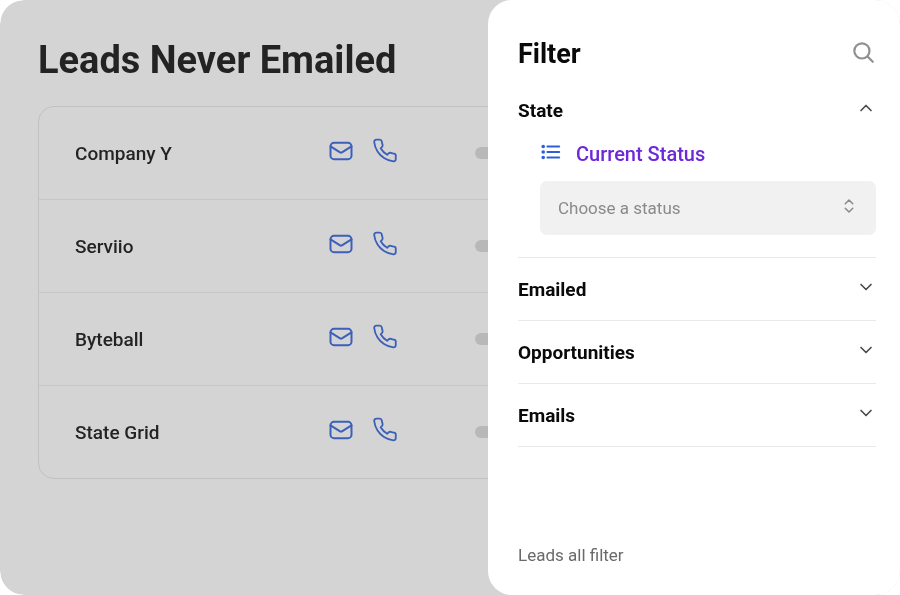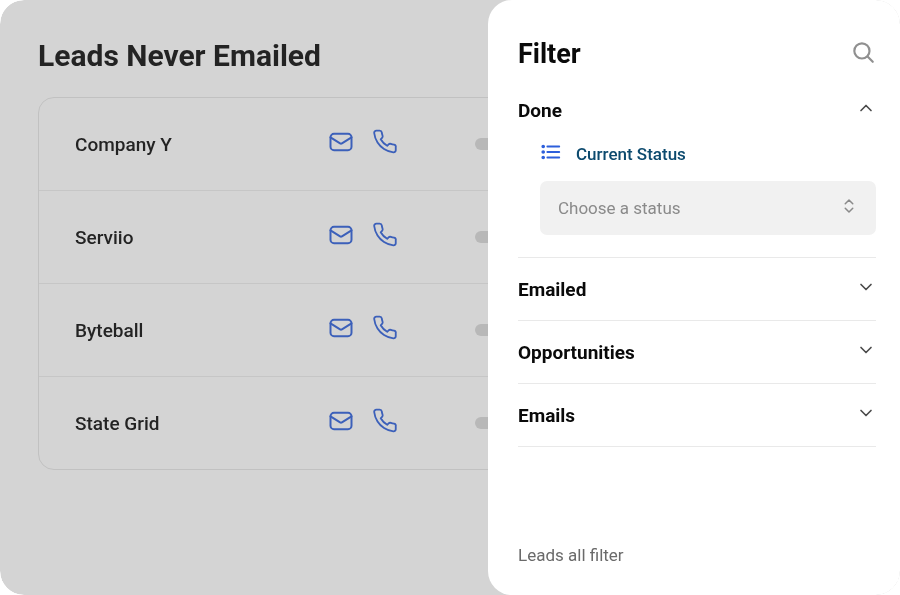--- a/index.html
+++ b/index.html
@@ -14,21 +14,21 @@
     }
     .page {
       width: 900px;
       height: 595px;
       padding: 0;
       position: relative;
       border-radius: 24px;
       overflow: hidden;
     }
     .page-title {
-      font-size: 30px;
+      font-size: 38px;
       font-weight: 700;
       color: #0a0a0a;
       padding: 38px 0 24px 38px;
     }
     .table-card {
       margin: 0 38px;
       border: 1.5px solid #e5e5e5;
       border-radius: 16px;
       overflow: hidden;
     }
@@ -128,23 +128,23 @@
       padding: 0 0 22px 0;
     }
     .status-label-row {
       display: flex;
       align-items: center;
       gap: 14px;
       padding-left: 22px;
       margin-bottom: 14px;
     }
     .status-label {
-      font-size: 17px;
+      font-size: 20px;
       font-weight: 500;
-      color: #0c4a6e;
+      color: #6d28d9;
     }
     .status-select {
       margin-left: 22px;
       background: #f1f1f1;
       border-radius: 7px;
       padding: 16px 18px;
       display: flex;
       align-items: center;
       justify-content: space-between;
       cursor: pointer;
@@ -276,21 +276,21 @@
       <div class="search-btn">
         <svg width="26" height="26" viewBox="0 0 24 24" fill="none" stroke="currentColor" stroke-width="2" stroke-linecap="round" stroke-linejoin="round">
             <circle cx="11" cy="11" r="7"></circle>
             <line x1="21" y1="21" x2="16.2" y2="16.2"></line>
           </svg>
       </div>
     </div>
 
     <div class="section first">
       <div class="section-header">
-        <div class="section-title">Done</div>
+        <div class="section-title">State</div>
         <span class="chevron">
           <svg width="20" height="20" viewBox="0 0 24 24" fill="none" stroke="currentColor" stroke-width="2" stroke-linecap="round" stroke-linejoin="round">
               <polyline points="18 15 12 9 6 15"></polyline>
             </svg>
         </span>
       </div>
       <div class="section-body">
         <div class="status-label-row">
           <span style="color:#2d5fdb">
             <svg width="22" height="22" viewBox="0 0 24 24" fill="none" stroke="currentColor" stroke-width="2" stroke-linecap="round" stroke-linejoin="round">

